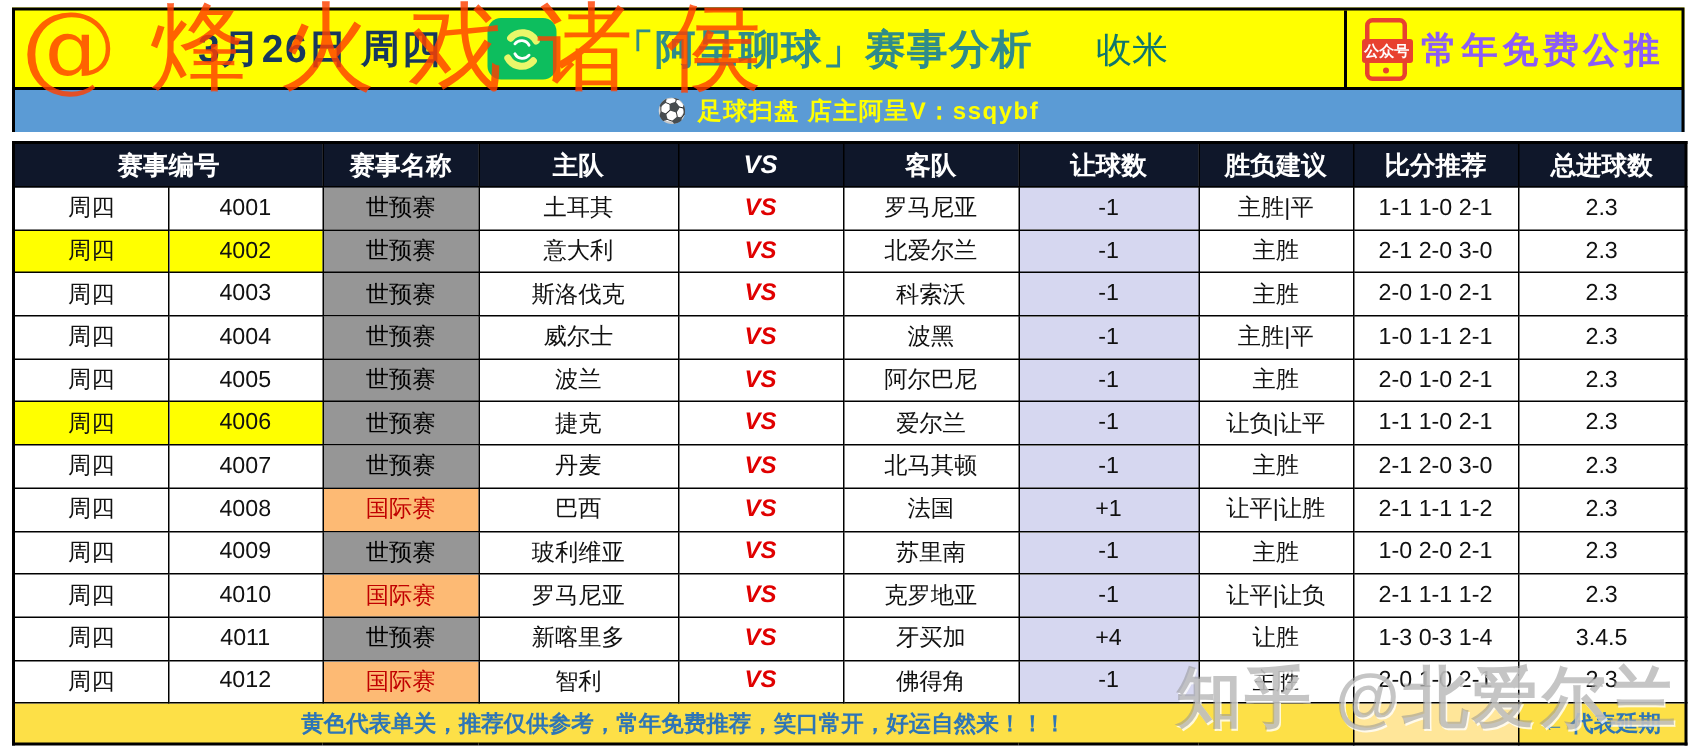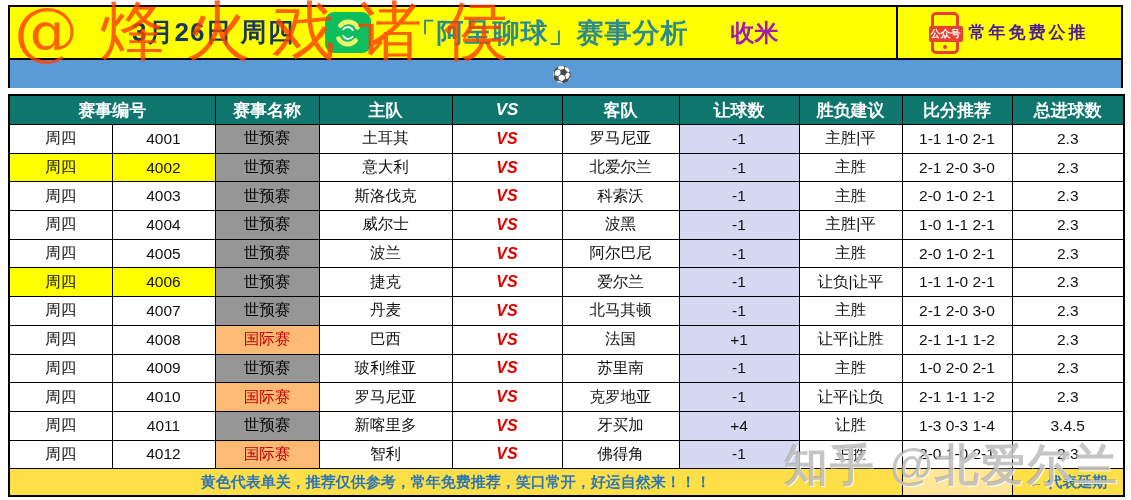--- a/index.html
+++ b/index.html
@@ -13,51 +13,51 @@
   .topband{
     box-sizing:border-box;height:55px;background:#FFFF00;
     border:2px solid #000;display:flex;align-items:stretch;
   }
   .topband-left{flex:1;display:flex;align-items:center;padding-left:122px;}
   .date-text{font-size:26px;font-weight:bold;color:#17375E;letter-spacing:1px;}
   .logo{width:46px;height:41px;margin-left:30px;border-radius:9px;background:#0DBE5E;
         display:flex;align-items:center;justify-content:center;flex:0 0 auto;}
   .main-title{font-size:27px;font-weight:bold;color:#2E8B8B;margin-left:38px;letter-spacing:1px;}
   .shoumi{margin-left:42px;display:inline-block;text-align:center;}
-  .shoumi-text{font-size:24px;font-weight:bold;color:#a21caf;font-family:"Liberation Serif","DejaVu Serif",serif;}
+  .shoumi-text{font-size:24px;font-weight:normal;color:#0f766e;font-family:"Liberation Serif","DejaVu Serif",serif;}
   .shoumi-arc{width:54px;height:7px;border-bottom:3px solid #FF0000;
               border-radius:0 0 100% 100%;margin:0 auto;}
   .topband-right{
     box-sizing:border-box;width:225px;border-left:2px solid #000;
     display:flex;align-items:center;justify-content:center;gap:10px;
   }
   .phone-icon{position:relative;width:28px;height:42px;border:3px solid #E8412F;
               border-radius:5px;box-sizing:border-box;flex:0 0 auto;}
   .phone-dot{position:absolute;left:50%;bottom:2px;transform:translateX(-50%);
              width:4px;height:4px;border-radius:50%;background:#E8412F;}
   .phone-badge{position:absolute;top:11px;left:-5px;background:#E8412F;color:#fff;
                font-size:10px;font-weight:bold;padding:1px 2px;border-radius:2px;white-space:nowrap;}
-  .free-push{font-size:17px;font-weight:bold;color:#4c1d95;
+  .free-push{font-size:24px;font-weight:bold;color:#8b5cf6;
              font-family:Liberation Serif, serif;letter-spacing:3px;}
 
   
   .bluebar{
     box-sizing:border-box;height:28px;background:#5B9BD5;
     border-left:2px solid #000;border-right:2px solid #000;
     display:flex;align-items:center;justify-content:center;
     color:#FFFF00;font-weight:bold;font-size:16px;letter-spacing:1px;
   }
   .ball-icon{margin-right:6px;}
 
   .gap{height:6px;}
 
   
   table{border-collapse:collapse;width:1115px;table-layout:fixed;}
   th{
-    background:#0f766e;color:#ffffff;font-size:17px;font-weight:bold;
+    background:#0f172a;color:#ffffff;font-size:17px;font-weight:bold;
     height:28px;border:1px solid #000;padding:0;
   }
   th.vs-h{font-style:italic;}
   tbody td{
     text-align:center;font-size:15.5px;color:#111;height:27.7px;
     border:1px solid #000;padding:0;background:#fff;white-space:nowrap;overflow:hidden;
   }
   td.vs{color:#E00000;font-weight:bold;font-style:italic;font-size:16px;}
   td.handicap{background:#D6D7F0;}
   td.league-gray{background:#969696;color:#000000;}
@@ -113,20 +113,21 @@
       <span class="phone-icon">
         <span class="phone-dot"></span>
         <span class="phone-badge">公众号</span>
       </span>
       <span class="free-push">常年免费公推</span>
     </div>
   </div>
 
   <div class="bluebar">
     <span class="ball-icon">⚽</span>
+    <span>足球扫盘   店主阿呈V：ssqybf</span>
   </div>
 
   <div class="gap"></div>
 
   <table>
     <colgroup>
       <col style="width:103px">
         <col style="width:103px">
         <col style="width:104px">
       <col style="width:133px">

